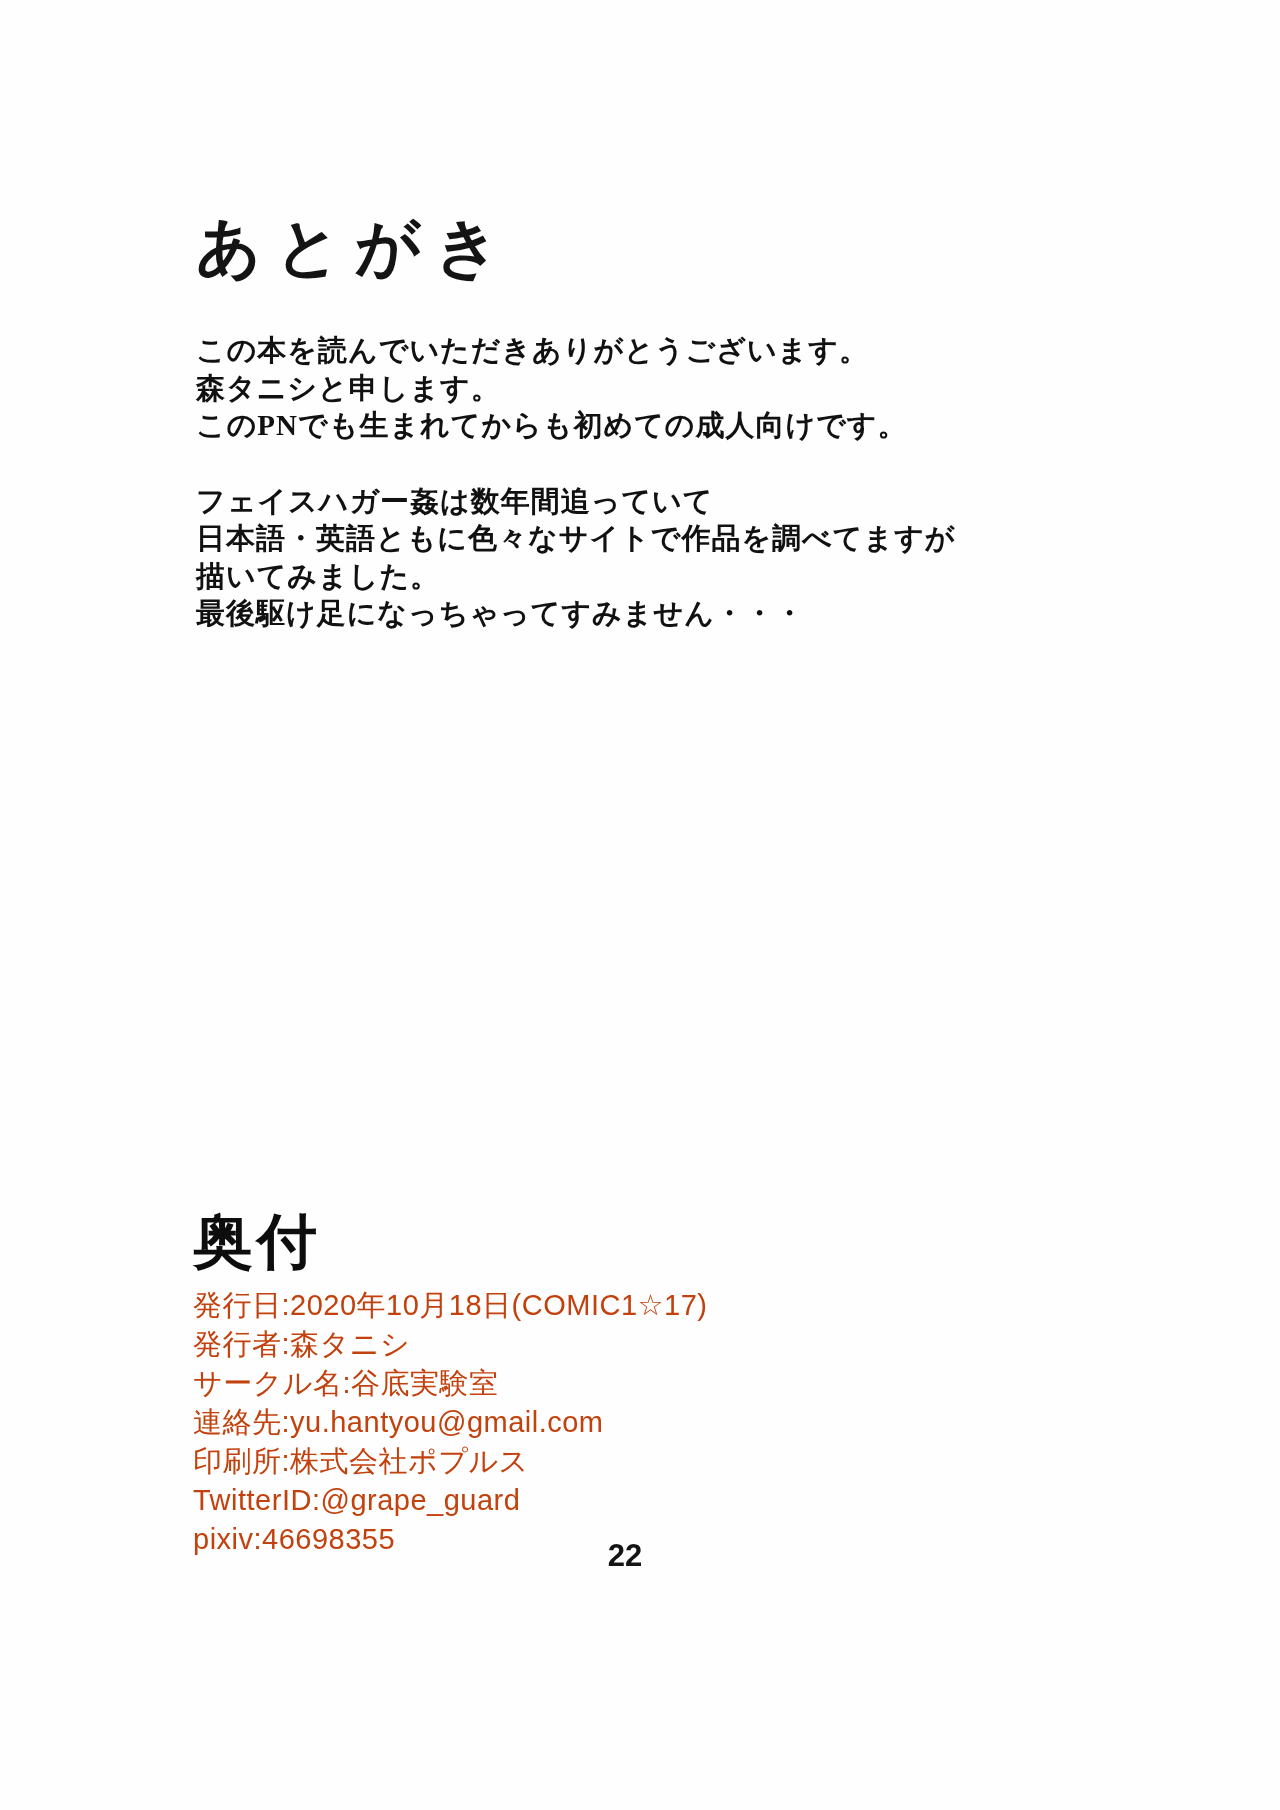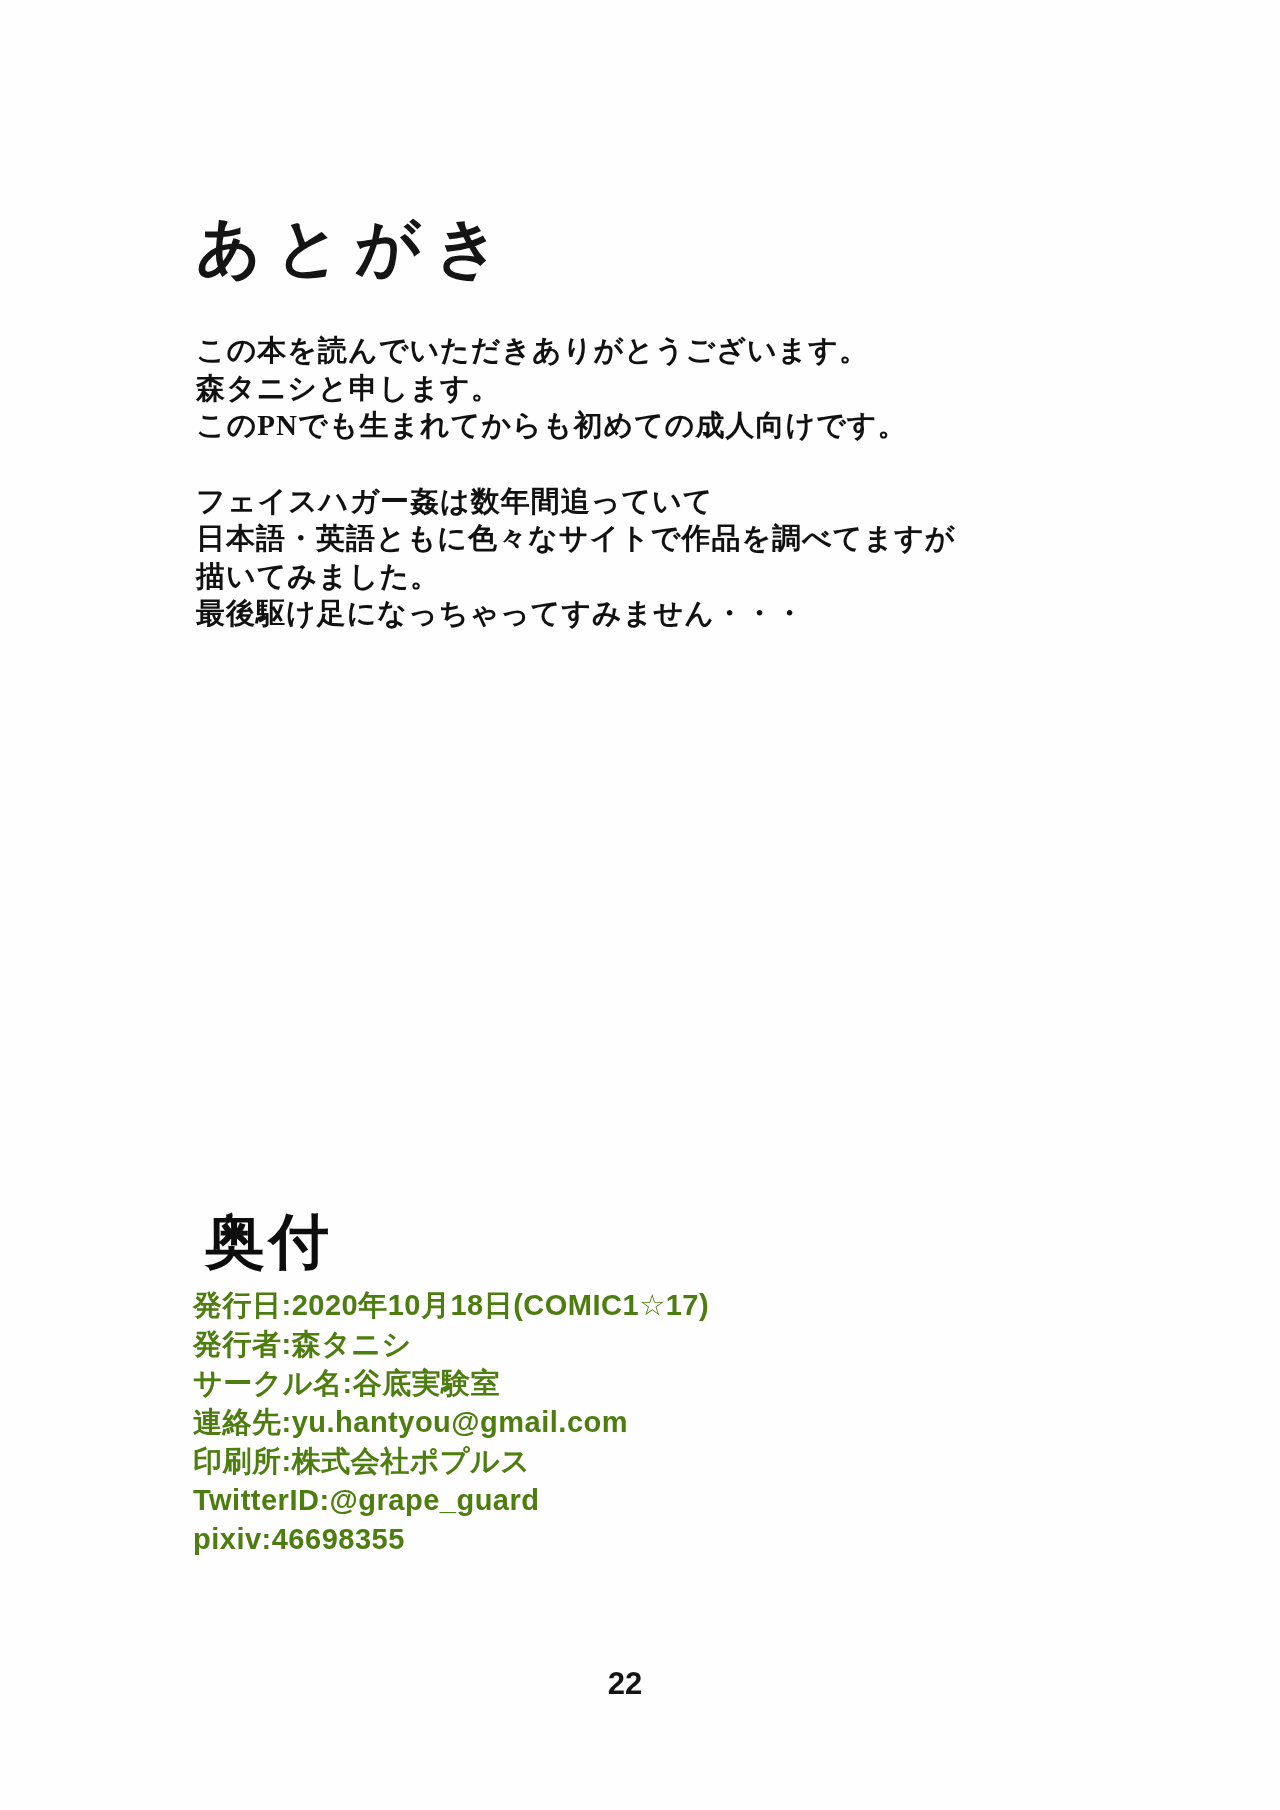--- a/index.html
+++ b/index.html
@@ -47,41 +47,41 @@
 
   
   .colophon {
     position: absolute;
     left: 193px;
     top: 1212px;
     width: 900px;
     font-family: "Liberation Sans", "DejaVu Sans", sans-serif;
   }
   .colophon-title {
-    margin: 0 0 14px 12px;
+    margin: 0 0 14px 0;
     font-size: 60px;
     font-weight: 800;
     letter-spacing: 4px;
     line-height: 1;
     color: #0d0d0d;
   }
   .colophon .line {
     display: block;
     font-size: 29px;
-    font-weight: 700;
+    font-weight: 400;
     line-height: 39px;
     letter-spacing: 0.5px;
     white-space: nowrap;
-    color: #4d7c0f;
+    color: #c2410c;
   }
 
   .page-number {
     position: absolute;
     left: 0;
-    top: 1666px;
+    top: 1538px;
     width: 1250px;
     text-align: center;
     font-family: "Liberation Sans", "DejaVu Sans", sans-serif;
     font-size: 31px;
     font-weight: 600;
     color: #141414;
   }
 </style>
 </head>
 <body>

